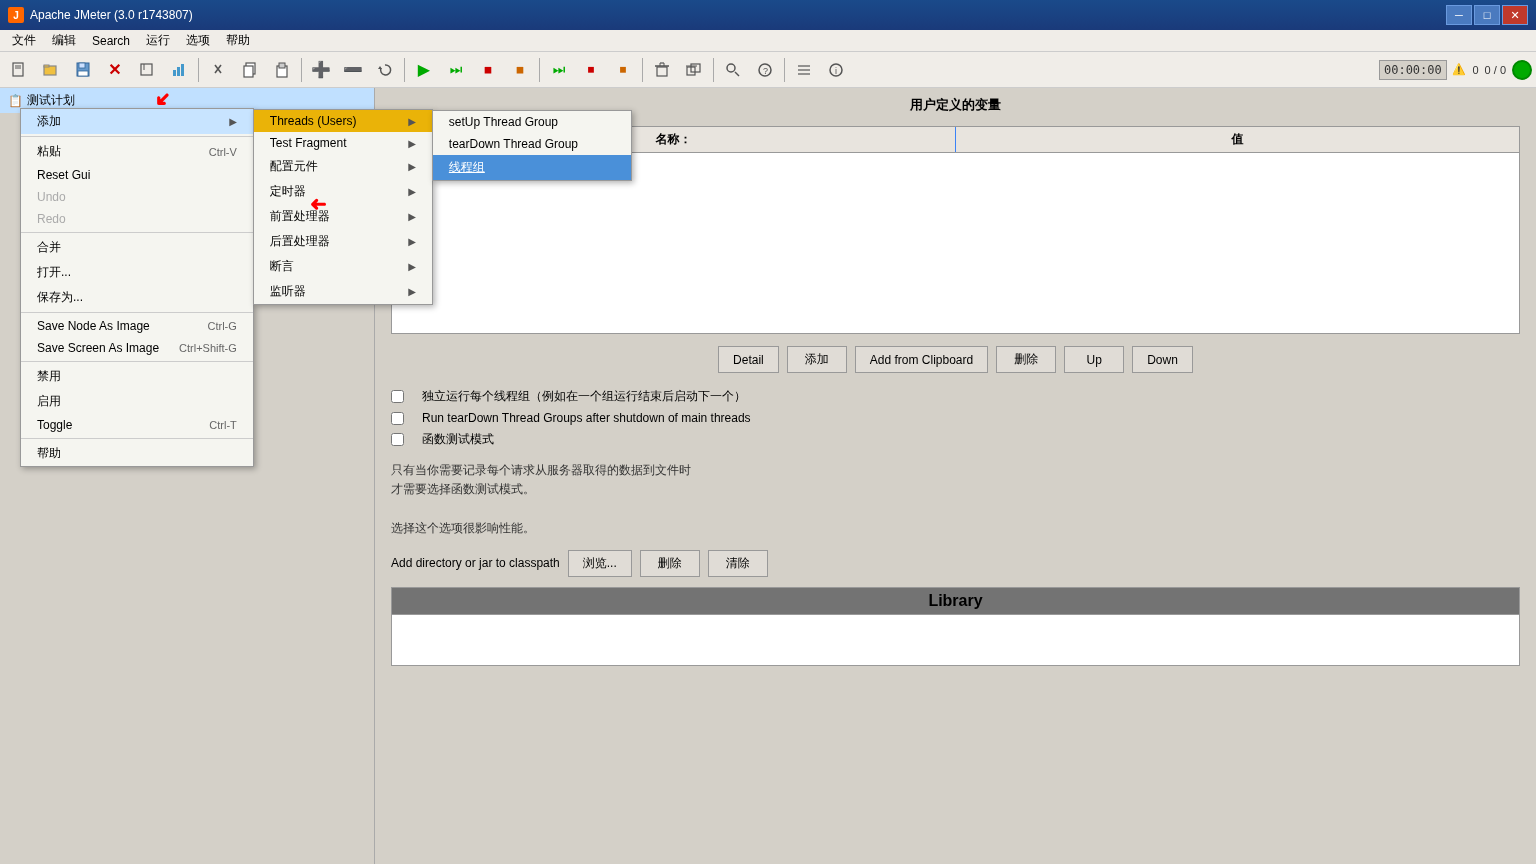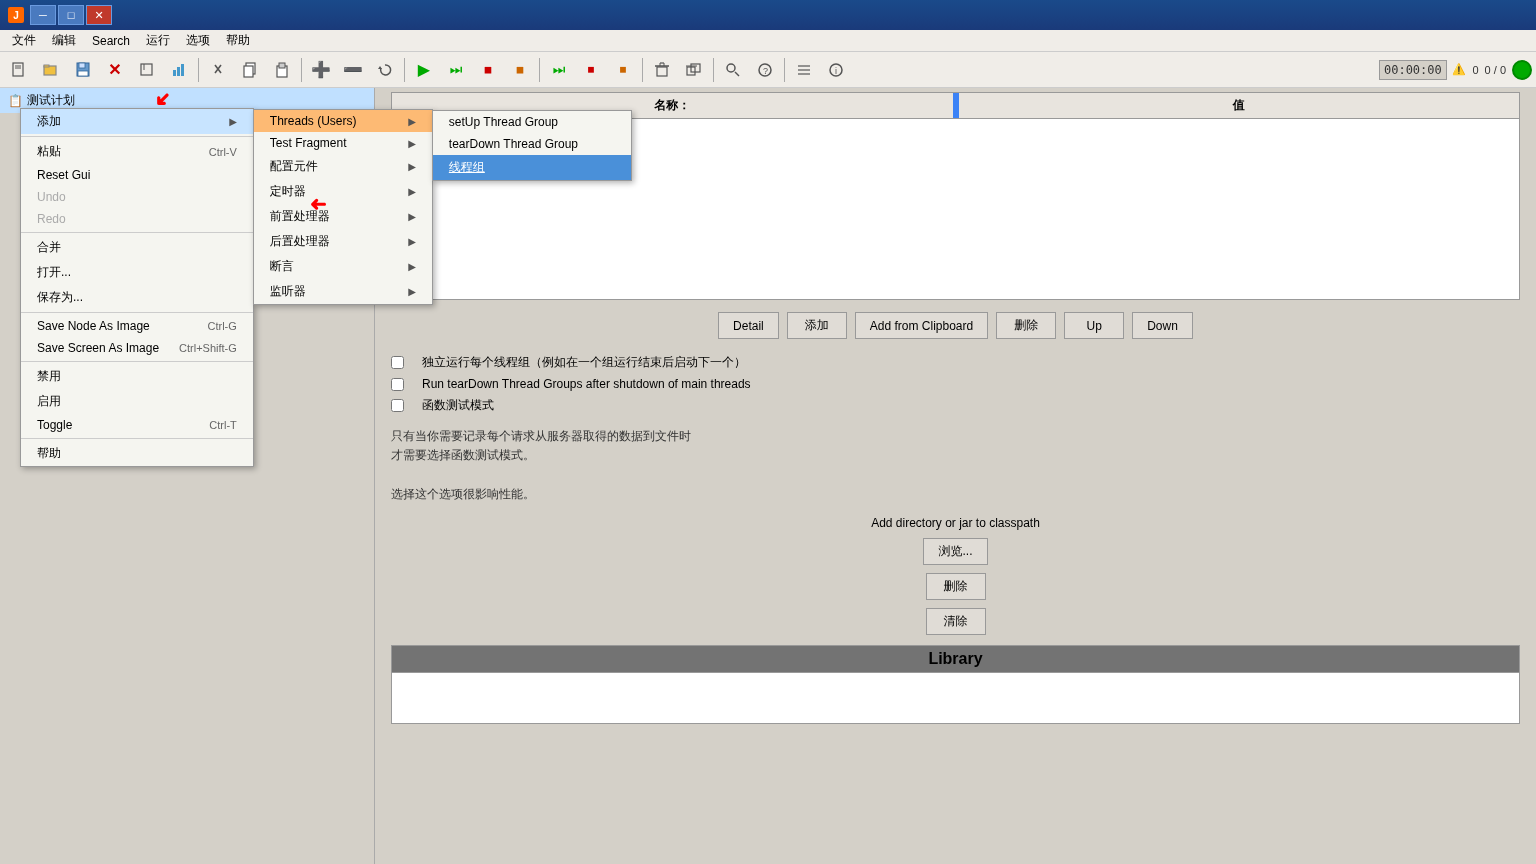--- a/index.html
+++ b/index.html
@@ -170,21 +170,21 @@
     .submenu-item {
       padding: 4px 16px;
       cursor: pointer;
       font-size: 12px;
       display: flex;
       align-items: center;
       justify-content: space-between;
       gap: 20px;
       white-space: nowrap;
     }
-    .submenu-item.active { background: #fdba74; }
+    .submenu-item.active { background: #eab308; }
 
     
     .submenu-2 {
       position: absolute;
       top: 0;
       left: 100%;
       background: #f5f5f0;
       border: 1px solid #999;
       box-shadow: 2px 2px 6px rgba(0,0,0,0.3);
       min-width: 200px;
@@ -225,21 +225,21 @@
       display: flex;
       background: #e8e4de;
       border-bottom: 1px solid #999;
     }
     .table-header-cell {
       flex: 1;
       padding: 4px 8px;
       font-size: 12px;
       font-weight: bold;
       text-align: center;
-      border-right: 6px solid #3b82f6;
+      border-right: 1px solid #3b82f6;
     }
     .table-header-cell:last-child { border-right: none; }
     .table-body {
       min-height: 180px;
       background: white;
     }
 
     
     .buttons-row {
       display: flex;
@@ -277,21 +277,20 @@
       line-height: 1.6;
     }
 
     
     .classpath-section {
       padding: 6px 16px;
       display: flex;
       align-items: center;
       gap: 8px;
       font-size: 12px;
-      flex-direction: column;
     }
 
     
     .library-table {
       margin: 4px 16px;
       border: 1px solid #999;
       background: white;
       min-height: 60px;
     }
     .library-header {
@@ -311,20 +310,21 @@
       font-weight: bold;
       z-index: 200;
       pointer-events: none;
     }
   </style>
 </head>
 <body>
 
 <div class="title-bar">
   <div class="title-bar-icon">J</div>
+  <span class="title-bar-text">Apache JMeter (3.0 r1743807)</span>
   <div class="title-bar-buttons">
     <div class="title-btn">─</div>
     <div class="title-btn">□</div>
     <div class="title-btn close">✕</div>
   </div>
 </div>
 
 <div class="menu-bar">
   <span class="menu-item">文件</span>
   <span class="menu-item">编辑</span>
@@ -567,20 +567,21 @@
         <span>帮助</span>
       </div>
     </div>
 
     <div class="red-arrow" style="top: 0px; left: 155px; transform: rotate(135deg); font-size:20px;">➜</div>
     <div class="red-arrow" style="top: 105px; left: 310px; transform: rotate(180deg); font-size:20px;">➜</div>
   </div>
 
   <div class="right-panel">
 
+    <div class="section-title">用户定义的变量</div>
 
     <div class="table-container">
       <div class="table-header">
         <div class="table-header-cell">名称：</div>
         <div class="table-header-cell">值</div>
       </div>
       <div class="table-body"></div>
     </div>
 
     <div class="buttons-row">

